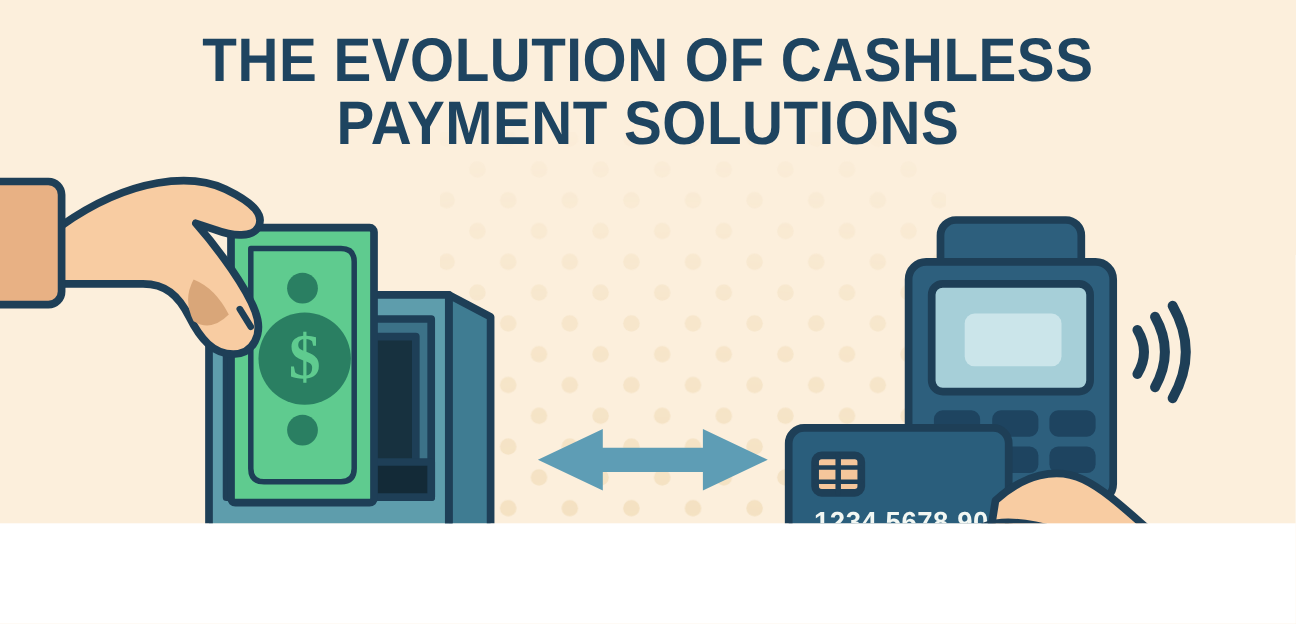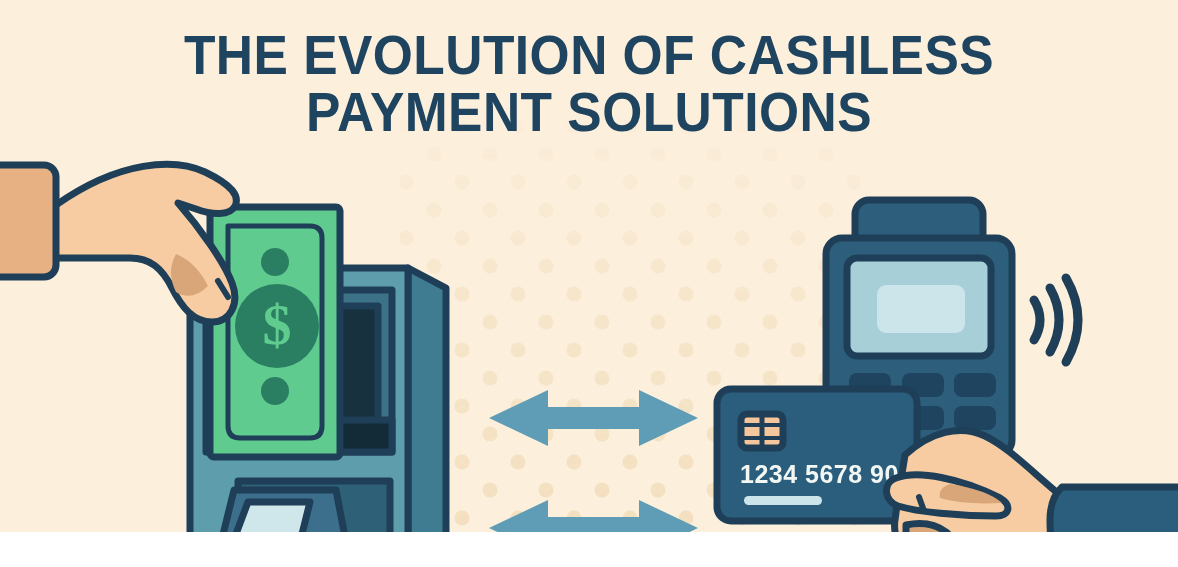--- a/index.html
+++ b/index.html
@@ -1,21 +1,21 @@
 <!DOCTYPE html>
 <html><head>
 <meta charset="utf-8">
 <style>
   html,body{margin:0;padding:0;background:#fff;}
   body{font-family:"Liberation Sans",sans-serif;}
 
   #scene{
     position:relative;
     width:1178px;
-    height:532px;
+    height:476px;
     overflow:hidden;
     background:#FCEFDC;
     text-decoration:underline;
   }
 
   
   #dots{
     position:absolute; left:0; top:0; width:1178px; height:567px;
     pointer-events:none;
   }

